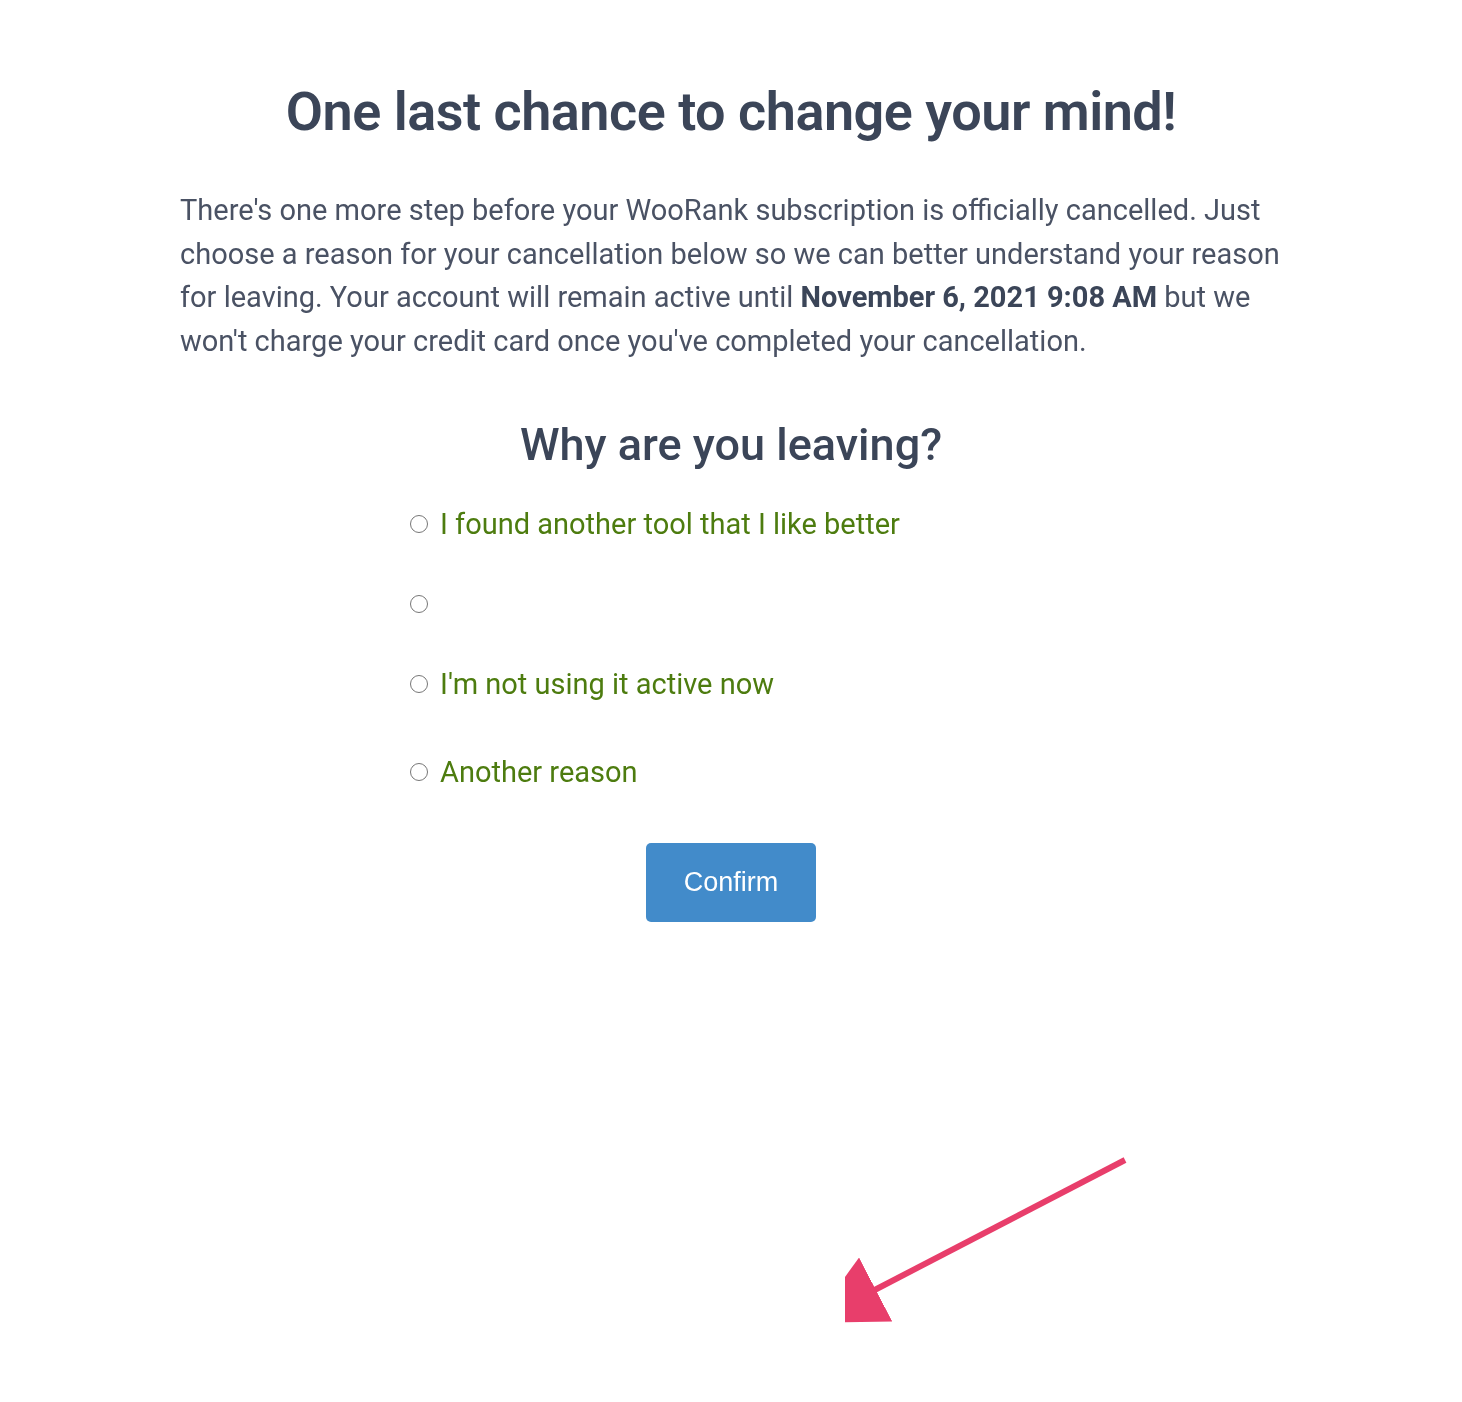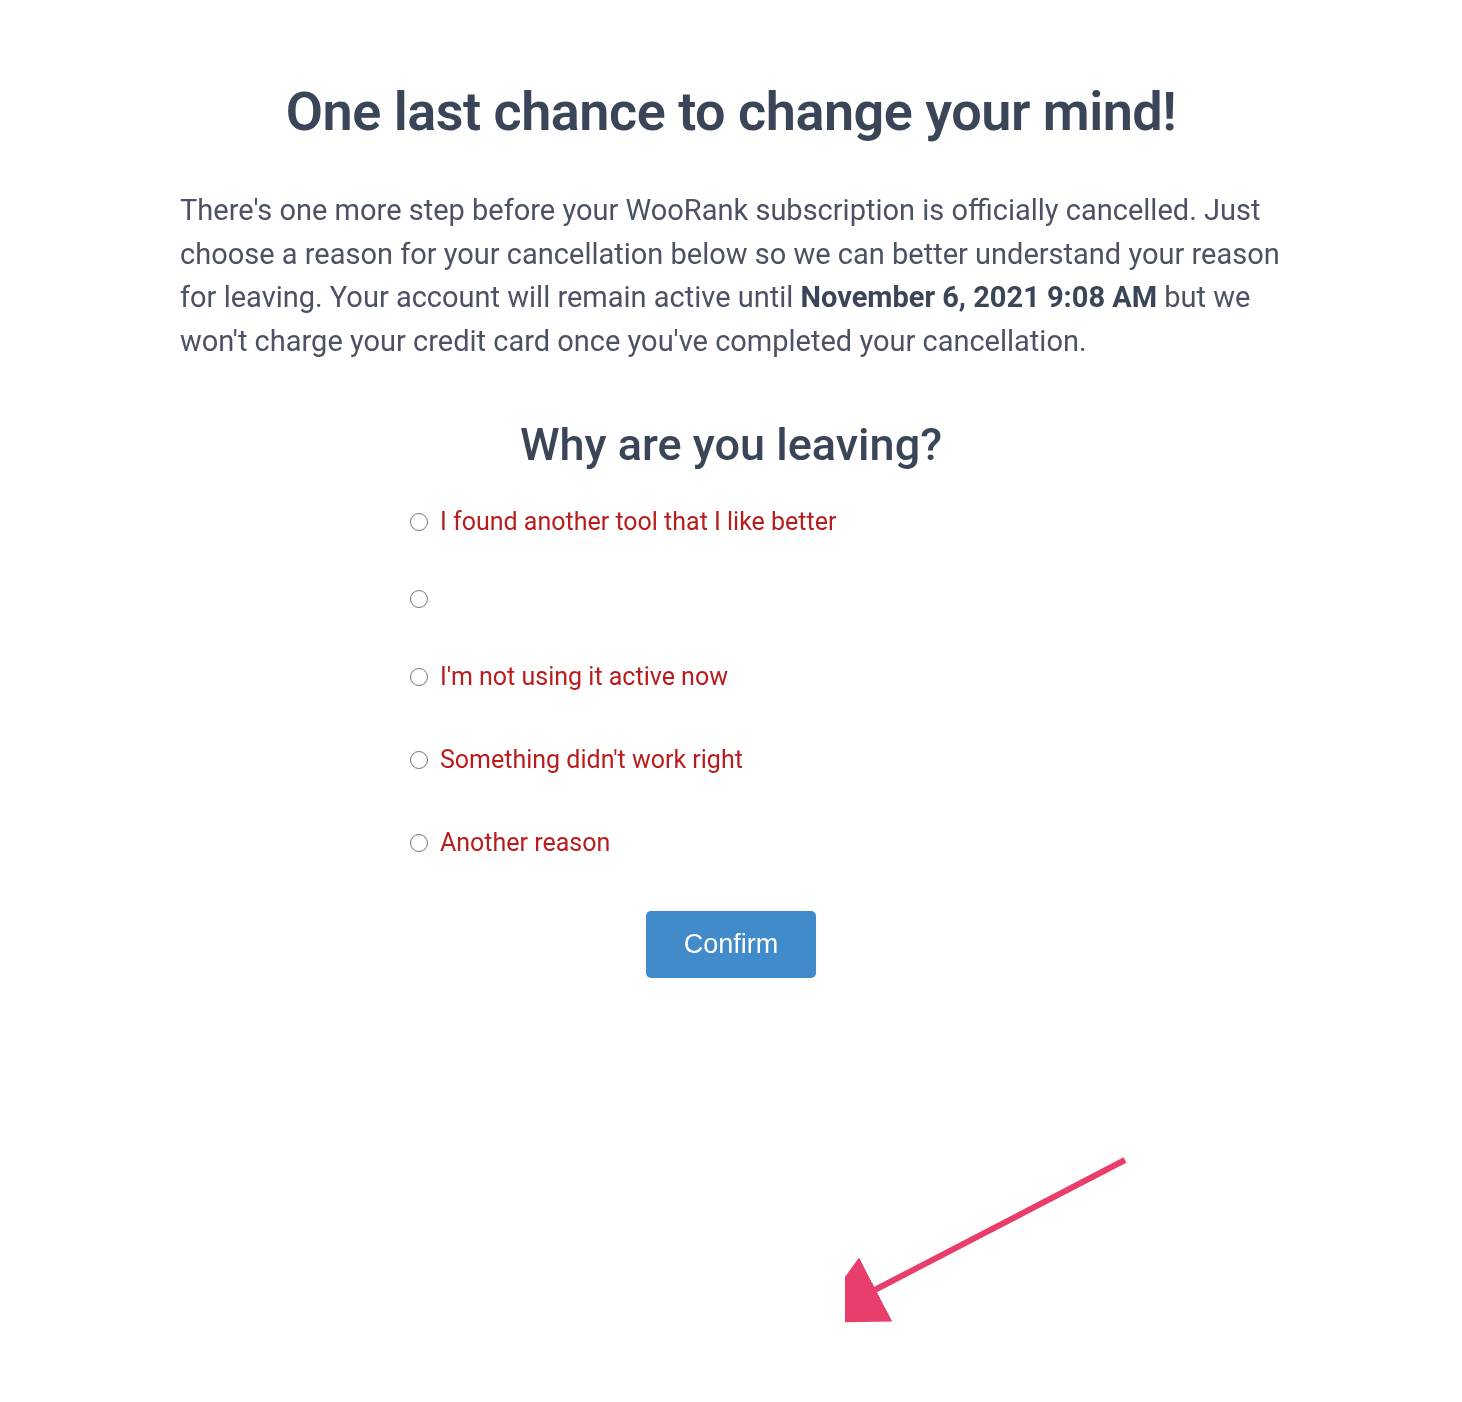--- a/index.html
+++ b/index.html
@@ -53,35 +53,35 @@
       margin-bottom: 54px;
     }
     .reason-row input[type="radio"] {
       width: 18px;
       height: 18px;
       accent-color: #4a5264;
       cursor: pointer;
       flex-shrink: 0;
     }
     .reason-row label {
-      font-size: 25px;
-      color: #b91c1c;
+      font-size: 29px;
+      color: #4d7c0f;
       cursor: pointer;
     }
     .button-container {
       text-align: center;
       margin-top: 30px;
     }
     .confirm-button {
       background: #428bca;
       color: #ffffff;
       border: none;
       font-size: 27px;
       font-weight: 500;
-      padding: 18px 38px;
+      padding: 24px 38px;
       border-radius: 5px;
       cursor: pointer;
     }
     .arrow-annotation {
       position: absolute;
       top: 1155px;
       left: 845px;
       pointer-events: none;
     }
   </style>
@@ -103,24 +103,20 @@
       <label for="r0">I found another tool that I like better</label>
     </div>
     <div class="reason-row">
       <input type="radio" name="reason" id="r1" style="">
     </div>
     <div class="reason-row">
       <input type="radio" name="reason" id="r2" style="">
       <label for="r2">I'm not using it active now</label>
     </div>
     <div class="reason-row">
-      <input type="radio" name="reason" id="r4" style="">
-      <label for="r4">Something didn't work right</label>
-    </div>
-    <div class="reason-row">
       <input type="radio" name="reason" id="r6" style="">
       <label for="r6">Another reason</label>
     </div>
   </div>
 
   <div class="button-container">
     <button class="confirm-button">Confirm</button>
   </div>
 </div>
 

